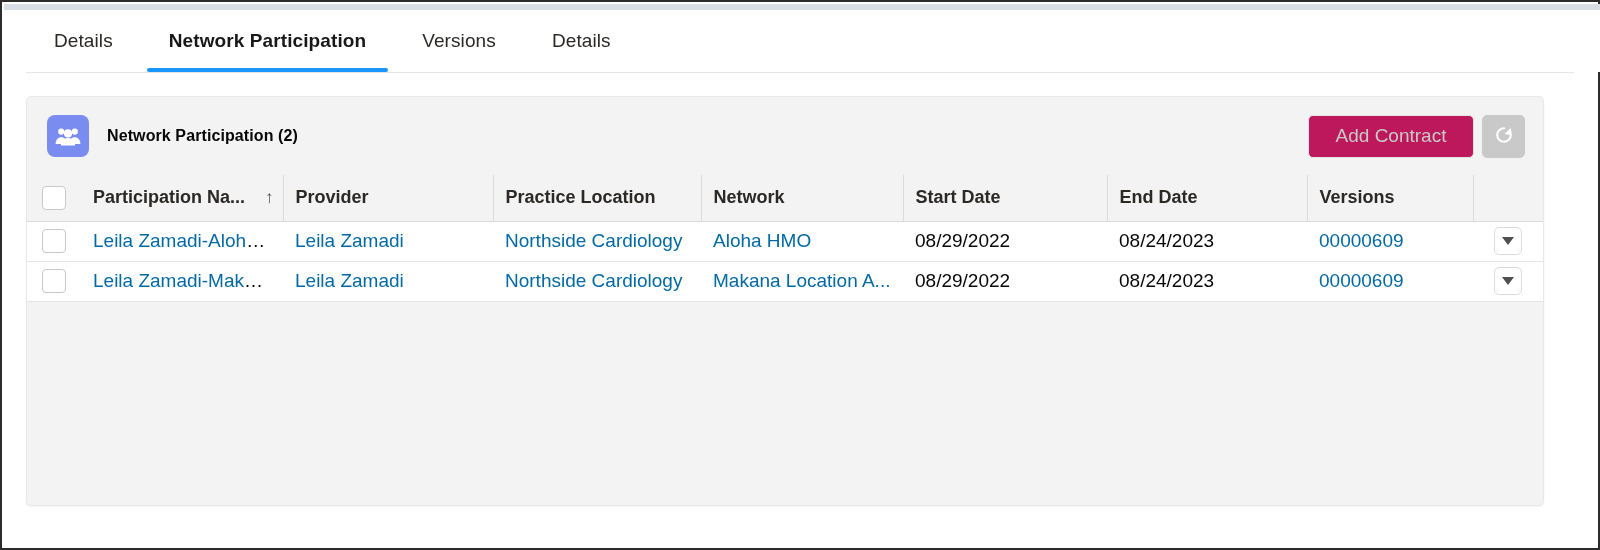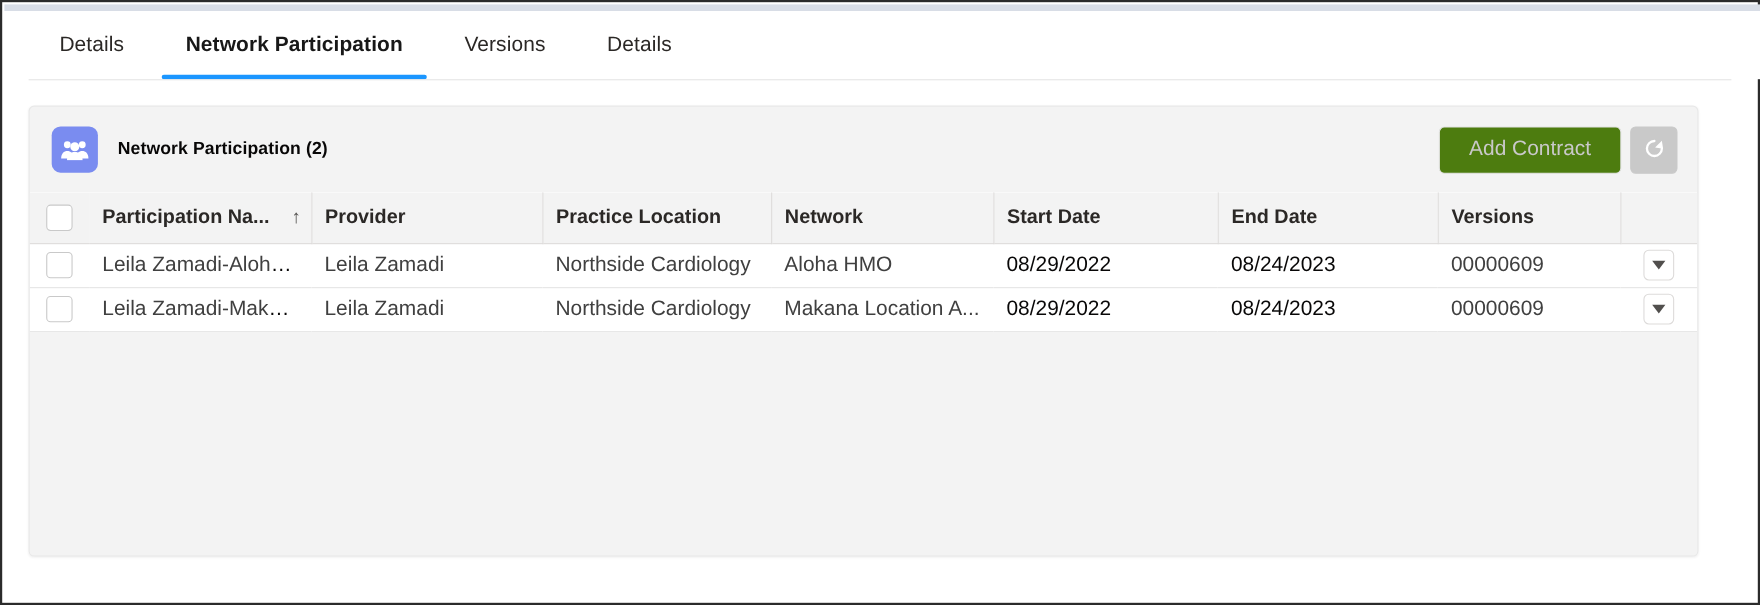--- a/index.html
+++ b/index.html
@@ -129,21 +129,21 @@
     display: flex;
     align-items: center;
     gap: 8px;
   }
   #add-contract-button {
     height: 43px;
     min-width: 166px;
     padding: 0 16px;
     border: 1px solid #e3e3e3;
     border-radius: 5px;
-    background: #4d7c0f;
+    background: #be185d;
     color: #c9c9c9;
     font-size: 19px;
     font-family: "Liberation Sans", sans-serif;
     display: flex;
     align-items: center;
     justify-content: center;
     cursor: default;
   }
   #refresh-button {
     width: 43px;
@@ -214,21 +214,21 @@
   }
   #data-table tbody td.col-select {
     padding: 0;
     text-align: center;
   }
   #data-table tbody td.col-actions {
     text-align: center;
     padding: 0;
   }
   .cell-link {
-    color: #404040;
+    color: #0369a1;
     text-decoration: none;
     cursor: pointer;
   }
 
   
   .row-checkbox {
     width: 22px;
     height: 22px;
     border: 1px solid #c9c9c9;
     border-radius: 4px;

